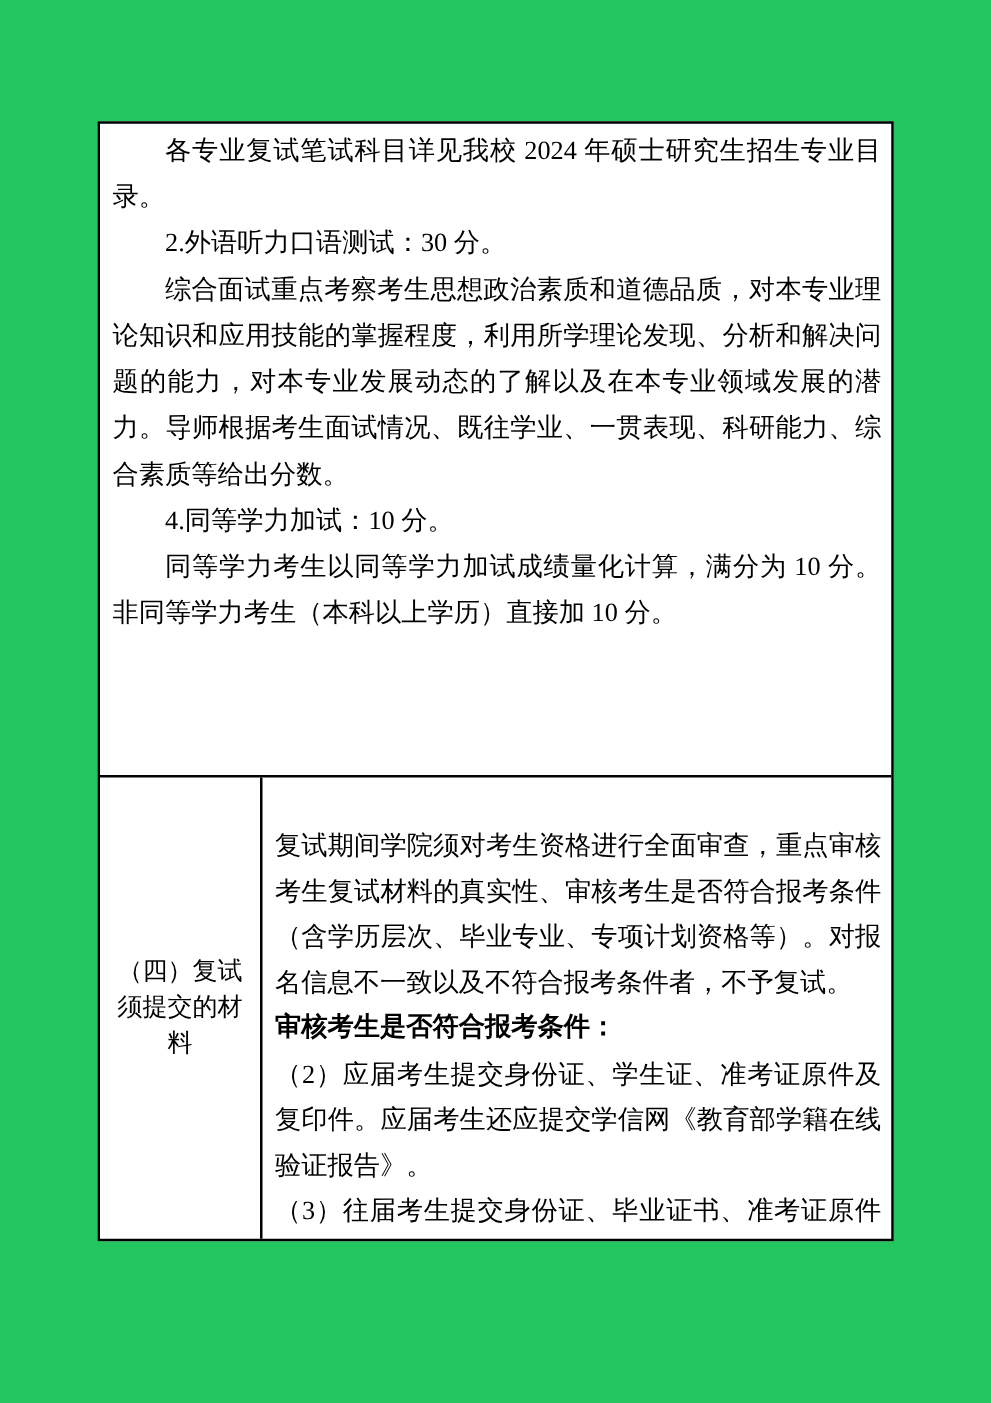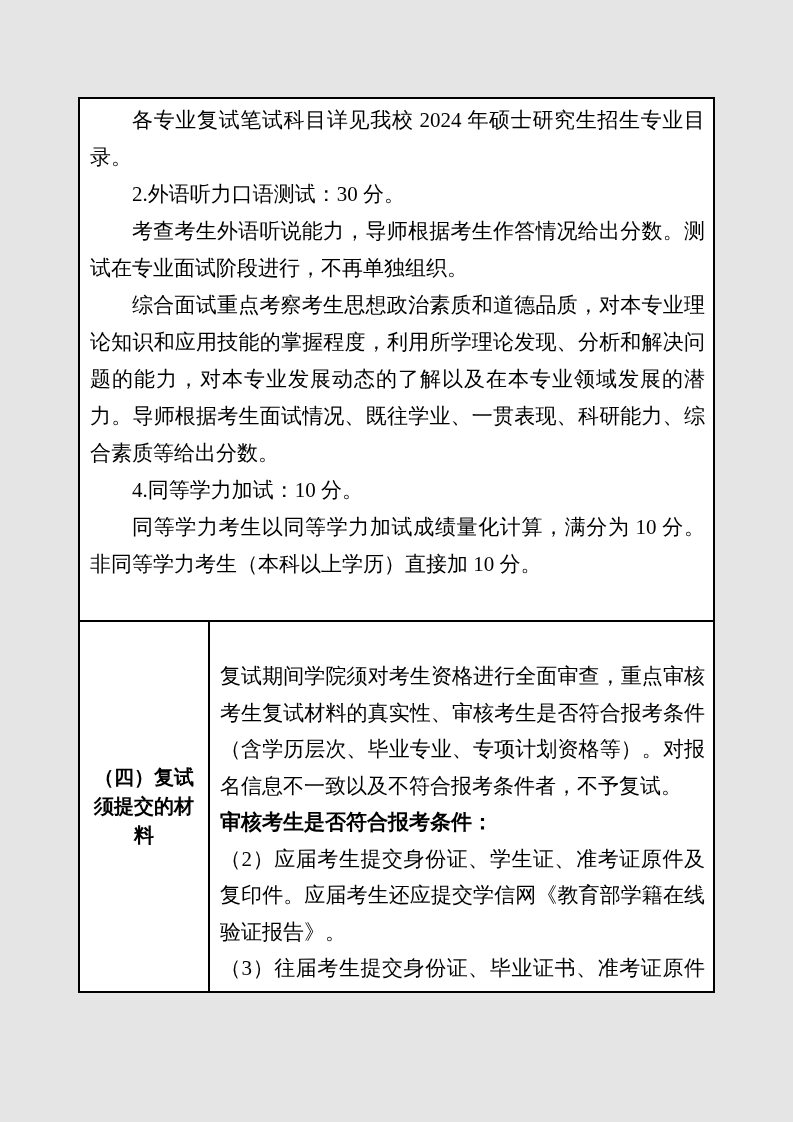--- a/index.html
+++ b/index.html
@@ -4,21 +4,21 @@
 <style>
   html, body {
     margin: 0;
     padding: 0;
     background: #ffffff;
   }
   .page {
     position: relative;
     width: 793px;
     height: 1122px;
-    background: #e5e5e5;
+    background: #22c55e;
     color: #000000;
     font-family: "Liberation Serif", "DejaVu Serif", serif;
     overflow: hidden;
   }
   .doc-table {
     position: absolute;
     left: 78px;
     top: 97px;
     width: 637px;
     height: 896px;
@@ -48,21 +48,21 @@
   .label-cell {
     box-sizing: border-box;
     width: 130px;
     border-right: 2px solid #000000;
     display: flex;
     align-items: center;
     justify-content: center;
     text-align: center;
     padding: 0 12px;
     font-family: "Liberation Sans", "DejaVu Sans", sans-serif;
-    font-weight: bold;
+    font-weight: normal;
     font-size: 20px;
     line-height: 29px;
     overflow: hidden;
   }
   .content-cell {
     box-sizing: border-box;
     flex: 1;
     padding: 2px 8px 0 10px;
     font-size: 21px;
     line-height: 36.5px;
@@ -83,21 +83,20 @@
 </style>
 </head>
 <body>
 
 <div class="page">
   <div class="doc-table">
 
     <div class="row1">
       <p>各专业复试笔试科目详见我校 2024 年硕士研究生招生专业目录。</p>
       <p>2.外语听力口语测试：30 分。</p>
-      <p>考查考生外语听说能力，导师根据考生作答情况给出分数。测试在专业面试阶段进行，不再单独组织。</p>
       <p>综合面试重点考察考生思想政治素质和道德品质，对本专业理论知识和应用技能的掌握程度，利用所学理论发现、分析和解决问题的能力，对本专业发展动态的了解以及在本专业领域发展的潜力。导师根据考生面试情况、既往学业、一贯表现、科研能力、综合素质等给出分数。</p>
       <p>4.同等学力加试：10 分。</p>
       <p>同等学力考生以同等学力加试成绩量化计算，满分为 10 分。非同等学力考生（本科以上学历）直接加 10 分。</p>
     </div>
 
     <div class="row2">
       <div class="label-cell">
         <span>（四）复试须提交的材料</span>
       </div>
       <div class="content-cell">

